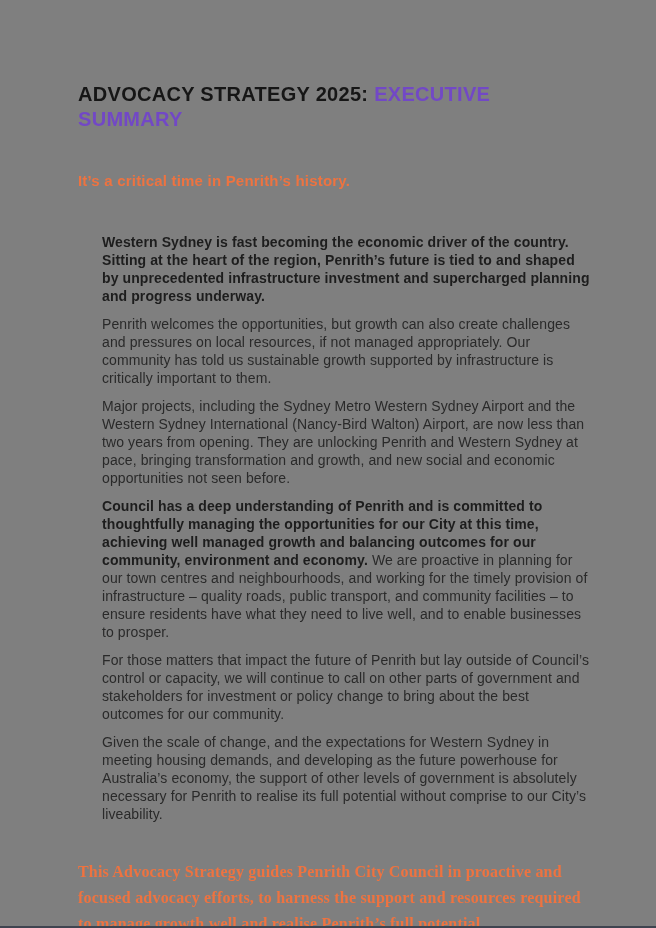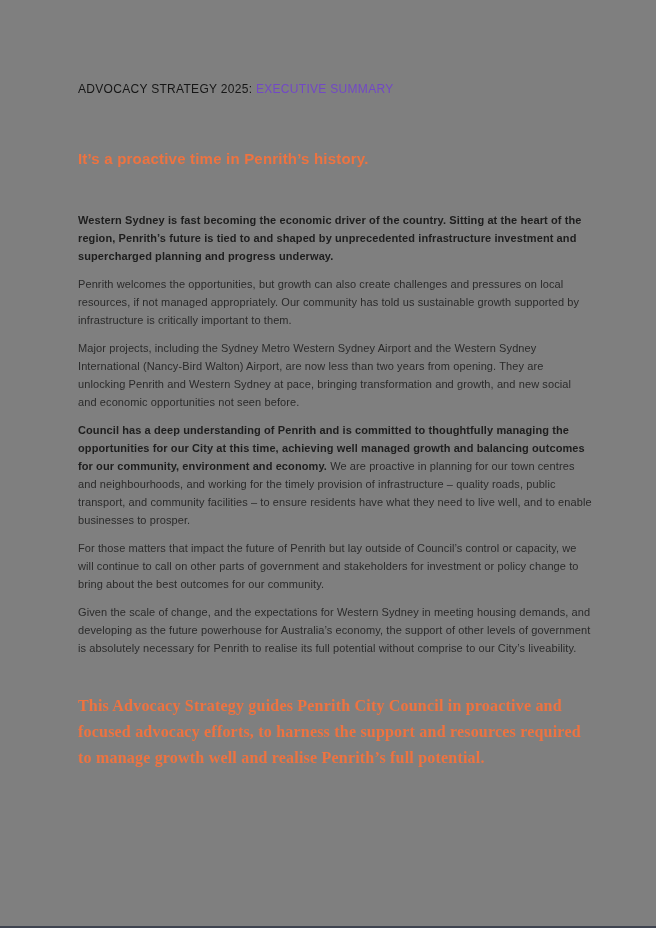--- a/index.html
+++ b/index.html
@@ -10,44 +10,45 @@
     font-family: "Liberation Sans", sans-serif;
   }
   .page {
     position: relative;
     width: 656px;
     height: 928px;
     background: #7f7f7f;
     padding: 82px 64px 0 78px;
   }
   .doc-title {
-    font-size: 12px;
-    font-weight: 400;
+    font-size: 20px;
+    font-weight: 700;
     letter-spacing: 0.3px;
     color: #161616;
-    margin-bottom: 52px;
+    margin-bottom: 39px;
     line-height: 1.25;
   }
   .doc-title .title-accent {
     color: #7248c6;
   }
   .subheading {
     font-size: 15px;
     font-weight: 800;
     letter-spacing: 0.2px;
     color: #ee7340;
     margin-bottom: 42px;
     line-height: 1.3;
   }
   .body-copy p {
-    font-size: 11px;
+    font-size: 14px;
     line-height: 18px;
     color: #2a2a2a;
     margin-bottom: 10px;
     letter-spacing: 0.1px;
+    margin-left: 24px;
   }
   .body-copy .bold-part {
     font-weight: 700;
     color: #1d1d1d;
   }
   .closing {
     margin-top: 36px;
     font-size: 16px;
     font-weight: 800;
     line-height: 26px;
@@ -65,21 +66,21 @@
     background: #3f4450;
   }
 </style>
 </head>
 <body>
 
 <div class="page">
 
   <h1 class="doc-title"><span>ADVOCACY STRATEGY 2025: </span><span class="title-accent">EXECUTIVE SUMMARY</span></h1>
 
-  <h2 class="subheading">It’s a proactive time in Penrith’s history.</h2>
+  <h2 class="subheading">It’s a critical time in Penrith’s history.</h2>
 
   <div class="body-copy">
 
     <p><span class="bold-part">Western Sydney is fast becoming the economic driver of the country. Sitting at the heart of the region, Penrith’s future is tied to and shaped by unprecedented infrastructure investment and supercharged planning and progress underway.</span><span></span></p>
 
     <p><span class="bold-part"></span><span>Penrith welcomes the opportunities, but growth can also create challenges and pressures on local resources, if not managed appropriately. Our community has told us sustainable growth supported by infrastructure is critically important to them.</span></p>
 
     <p><span class="bold-part"></span><span>Major projects, including the Sydney Metro Western Sydney Airport and the Western Sydney International (Nancy-Bird Walton) Airport, are now less than two years from opening. They are unlocking Penrith and Western Sydney at pace, bringing transformation and growth, and new social and economic opportunities not seen before.</span></p>
 
     <p><span class="bold-part">Council has a deep understanding of Penrith and is committed to thoughtfully managing the opportunities for our City at this time, achieving well managed growth and balancing outcomes for our community, environment and economy.</span><span> We are proactive in planning for our town centres and neighbourhoods, and working for the timely provision of infrastructure – quality roads, public transport, and community facilities – to ensure residents have what they need to live well, and to enable businesses to prosper.</span></p>

